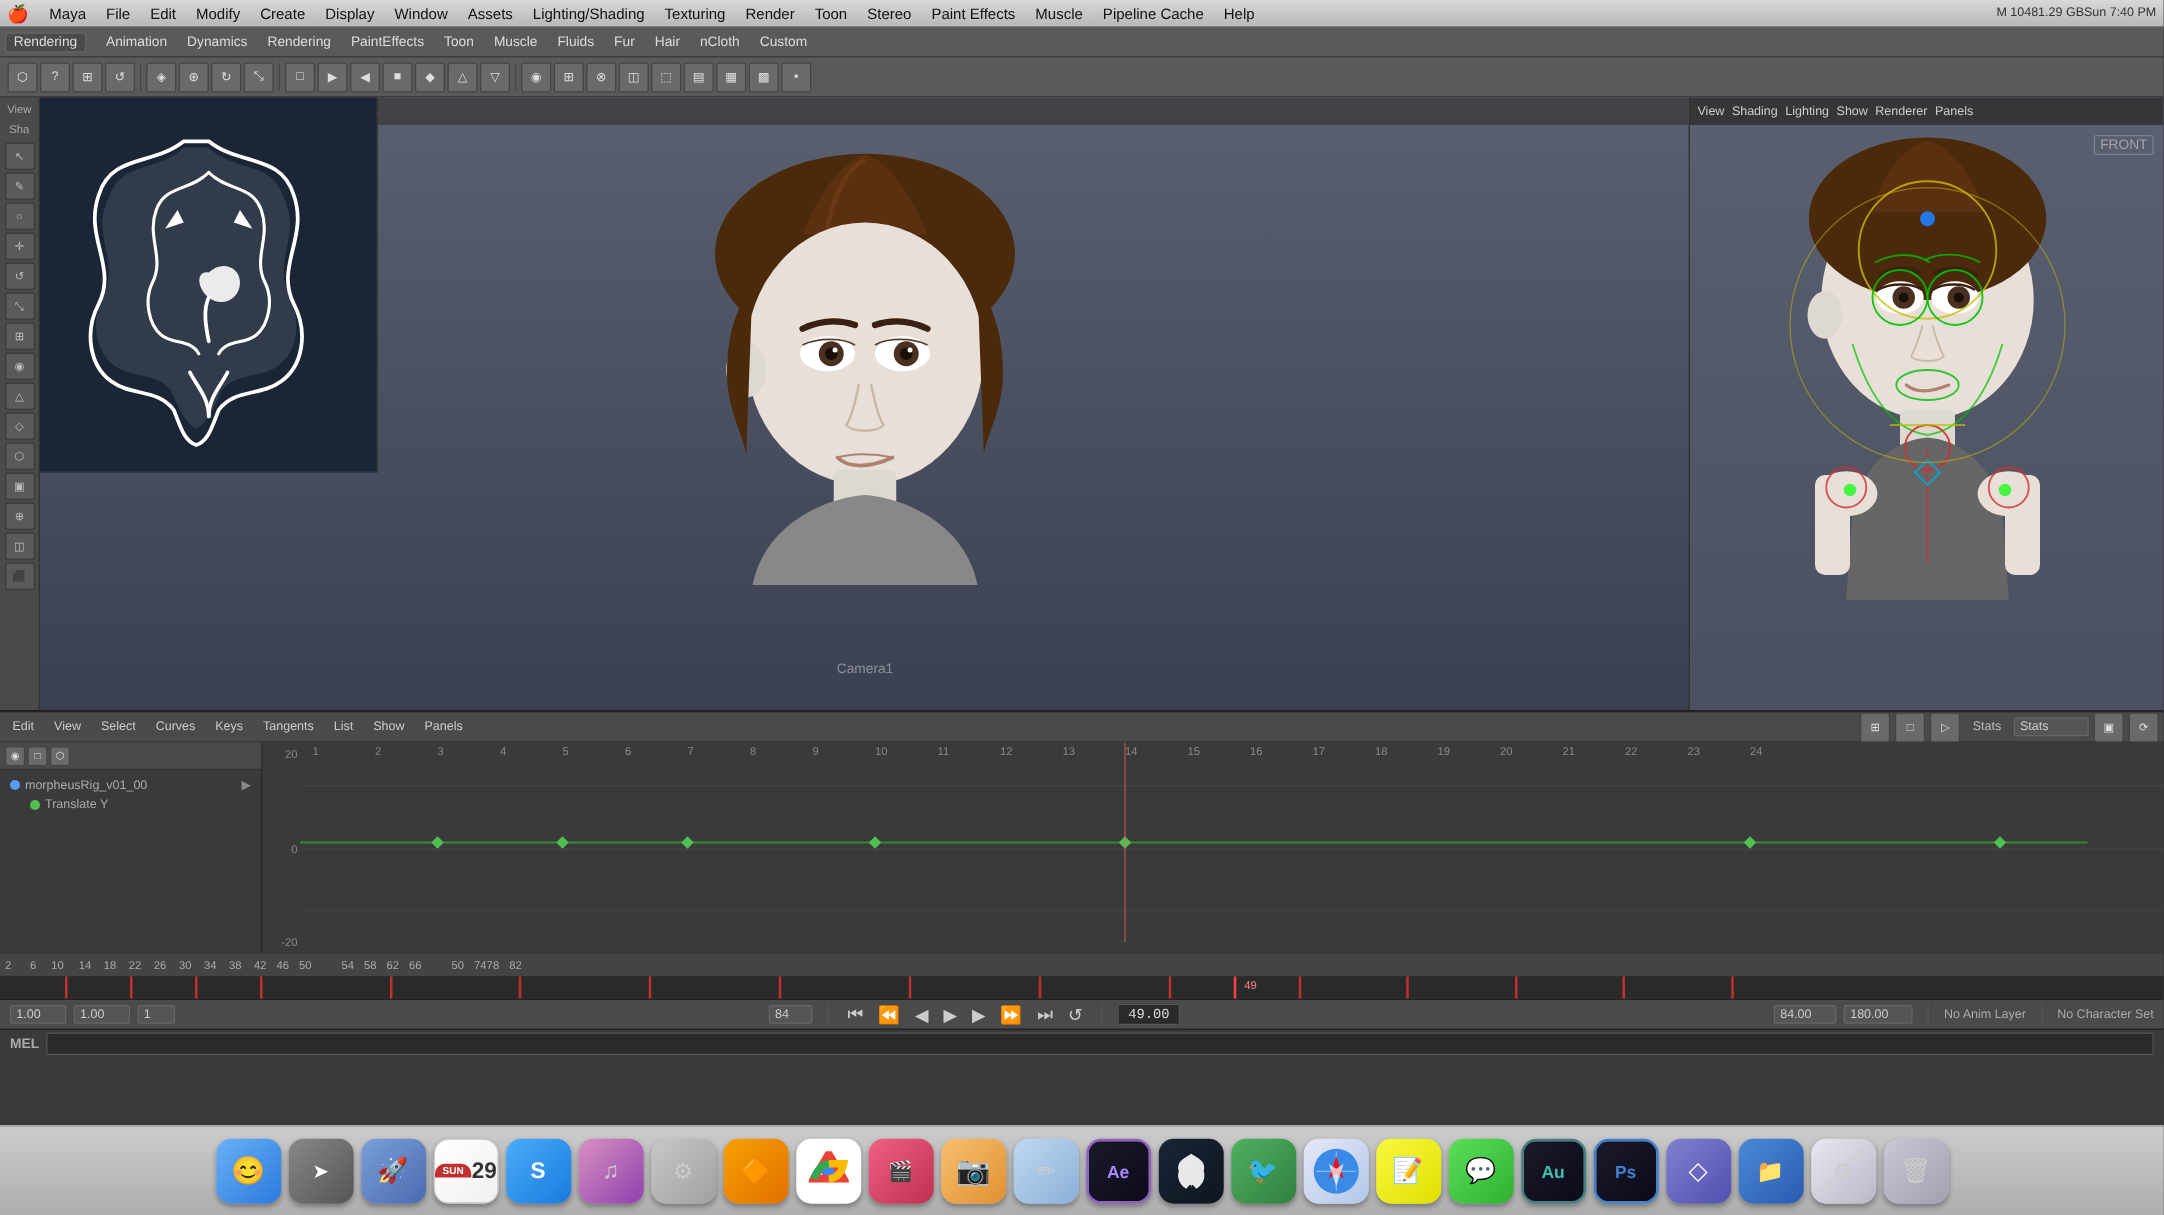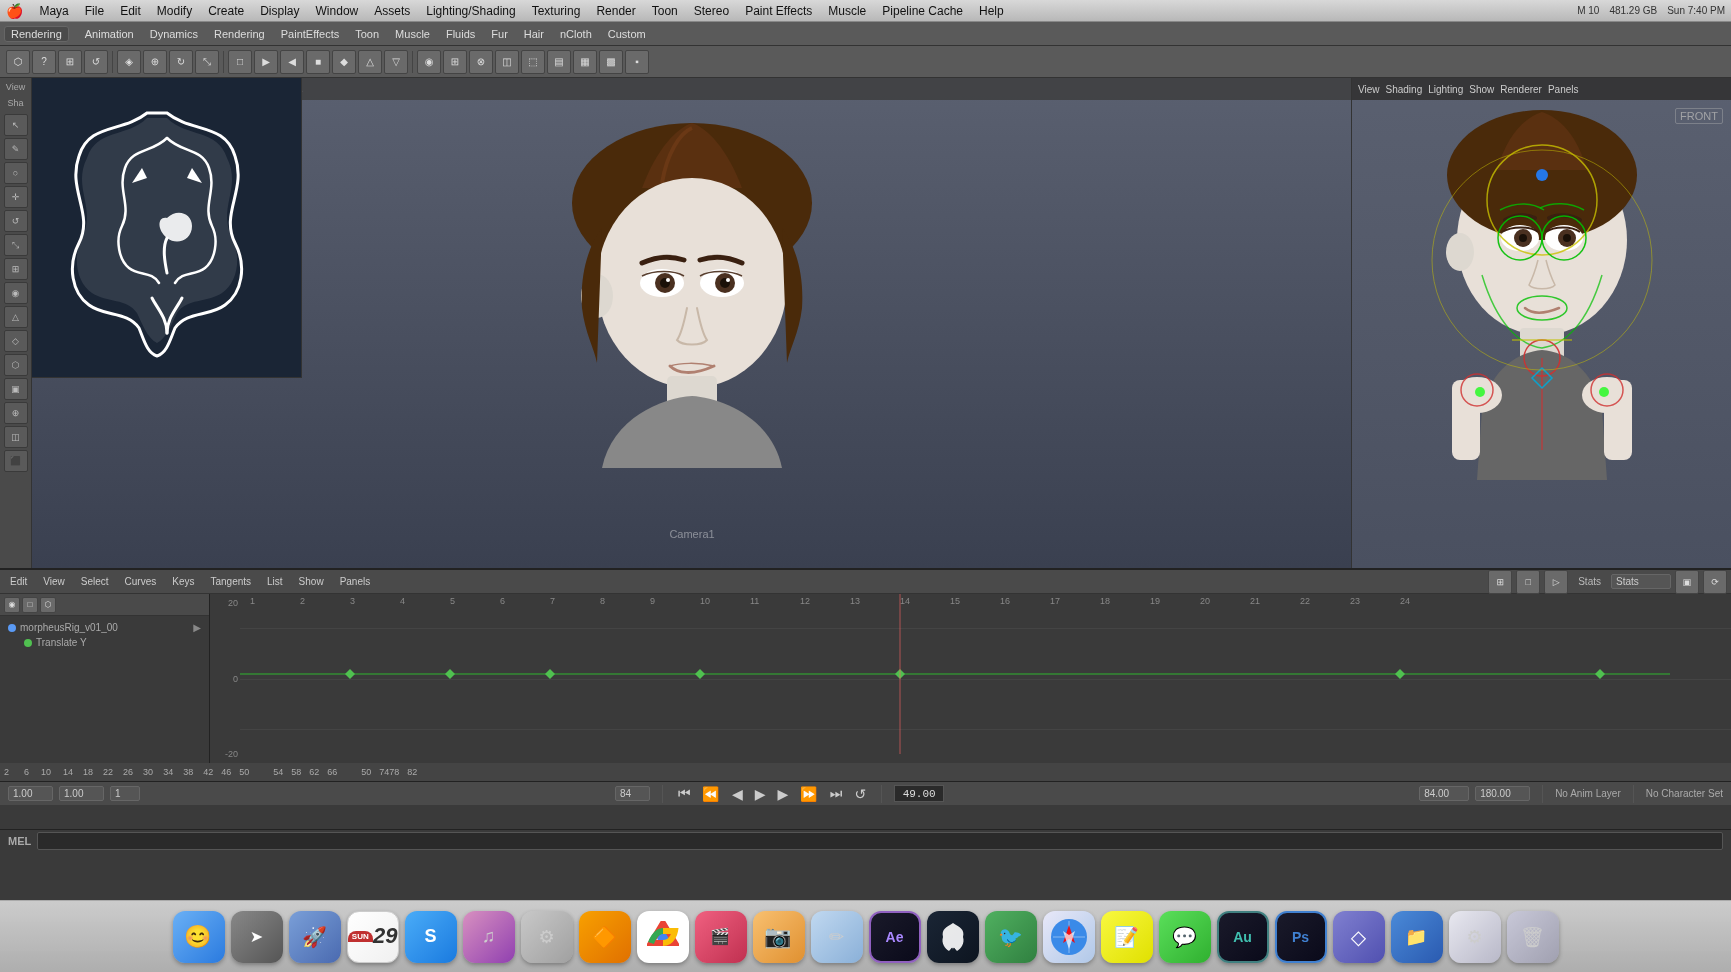--- a/index.html
+++ b/index.html
@@ -3,21 +3,21 @@
   <meta charset="utf-8">
   <style>
     * { margin: 0; padding: 0; box-sizing: border-box; }
     body { width: 1731px; height: 972px; background: #3a3a3a; font-family: 'Helvetica Neue', Arial, sans-serif; font-size: 11px; color: #ccc; overflow: hidden; user-select: none; }
 
     
     #top-bar { width: 100%; height: 22px; background: linear-gradient(to bottom, #d8d8d8, #b8b8b8); display: flex; align-items: center; padding: 0 6px; gap: 4px; border-bottom: 1px solid #888; }
     #top-bar .apple { font-size: 14px; color: #333; margin-right: 6px; cursor: pointer; }
     #top-bar .menu-item { font-size: 12px; color: #111; padding: 1px 6px; cursor: pointer; font-weight: 500; }
     #top-bar .spacer { flex: 1; }
-    #top-bar .right-info { font-size: 10px; color: #333; display: flex; gap: 10px; align-items: center; }
+    #top-bar .right-info { font-size: 10px; color: #333; display: flex; gap: 0; align-items: center; }
 
     
     #maya-menu-bar { width: 100%; height: 24px; background: #5a5a5a; display: flex; align-items: center; padding: 0 4px; border-bottom: 1px solid #333; }
     #maya-menu-bar .menu-set { background: #4a4a4a; border: 1px solid #666; border-radius: 3px; padding: 1px 6px; font-size: 11px; color: #ddd; margin-right: 8px; cursor: pointer; }
     #maya-menu-bar .menu-item { color: #ddd; padding: 2px 8px; cursor: pointer; font-size: 11px; }
 
     
     #toolbar-row { width: 100%; height: 32px; background: #5a5a5a; display: flex; align-items: center; padding: 2px 6px; gap: 2px; border-bottom: 1px solid #333; }
     .tool-btn { width: 24px; height: 24px; background: #6a6a6a; border: 1px solid #444; border-radius: 2px; cursor: pointer; display: flex; align-items: center; justify-content: center; font-size: 10px; color: #ddd; }
     .tool-separator { width: 1px; height: 22px; background: #444; margin: 0 2px; }
@@ -57,21 +57,21 @@
     #graph-right { flex: 1; position: relative; background: #3a3a3a; overflow: hidden; }
 
     
     #timeline-area { width: 100%; background: #3a3a3a; }
     #timeline-ruler { height: 18px; background: #444; position: relative; overflow: hidden; display: flex; align-items: center; padding: 0 4px; font-size: 9px; color: #aaa; }
     #timeline-track { height: 18px; background: #333; position: relative; }
     #timeline-bottom { height: 24px; background: #4a4a4a; display: flex; align-items: center; padding: 0 8px; gap: 6px; border-top: 1px solid #222; }
     #timeline-bottom input { background: #555; border: 1px solid #666; color: #ccc; font-size: 10px; padding: 1px 4px; width: 50px; border-radius: 2px; }
 
     
-    #mel-bar { height: 22px; background: #3a3a3a; border-top: 1px solid #222; display: flex; align-items: center; padding: 0 8px; gap: 6px; margin-top: 24px; }
+    #mel-bar { height: 22px; background: #3a3a3a; border-top: 1px solid #222; display: flex; align-items: center; padding: 0 8px; gap: 6px; }
     #mel-input { flex: 1; background: #2a2a2a; border: 1px solid #555; color: #ccc; font-size: 11px; padding: 2px 6px; border-radius: 2px; }
 
     
     #dock { width: 100%; height: 72px; background: linear-gradient(to bottom, #e0e0e0, #c8c8c8); display: flex; align-items: center; justify-content: center; gap: 8px; padding: 4px 20px; border-top: 1px solid #aaa; position: absolute; bottom: 0; left: 0; }
     .dock-item { width: 52px; height: 52px; border-radius: 12px; display: flex; align-items: center; justify-content: center; cursor: pointer; font-size: 8px; text-align: center; overflow: hidden; flex-shrink: 0; box-shadow: 0 2px 4px rgba(0,0,0,0.3); }
 
     
     .dock-finder { background: linear-gradient(135deg, #6ab0f5, #2a7adf); }
     .dock-arrow { background: linear-gradient(135deg, #888, #555); }
     .dock-launchpad { background: linear-gradient(135deg, #7a9fd8, #4a6ab0); }
@@ -490,20 +490,43 @@
     <span style="margin-right:8px;">54</span>
     <span style="margin-right:8px;">58</span>
     <span style="margin-right:8px;">62</span>
     <span style="margin-right:24px;">66</span>
     <span style="margin-right:8px;">50</span>
     <span style="margin-right:0;">74</span>
     <span style="margin-right:8px;">78</span>
     <span style="margin-right:8px;">82</span>
   </div>
 
+  <div id="timeline-track" style="height:18px; background:#2a2a2a; position:relative; overflow:hidden;">
+
+    <div style="position:absolute; top:0; left:3%; bottom:0; width:2px; background:#c03030;"></div>
+    <div style="position:absolute; top:0; left:6%; bottom:0; width:2px; background:#c03030;"></div>
+    <div style="position:absolute; top:0; left:9%; bottom:0; width:2px; background:#c03030;"></div>
+    <div style="position:absolute; top:0; left:12%; bottom:0; width:2px; background:#c03030;"></div>
+    <div style="position:absolute; top:0; left:18%; bottom:0; width:2px; background:#c03030;"></div>
+    <div style="position:absolute; top:0; left:24%; bottom:0; width:2px; background:#c03030;"></div>
+    <div style="position:absolute; top:0; left:30%; bottom:0; width:2px; background:#c03030;"></div>
+    <div style="position:absolute; top:0; left:36%; bottom:0; width:2px; background:#c03030;"></div>
+    <div style="position:absolute; top:0; left:42%; bottom:0; width:2px; background:#c03030;"></div>
+    <div style="position:absolute; top:0; left:48%; bottom:0; width:2px; background:#c03030;"></div>
+    <div style="position:absolute; top:0; left:54%; bottom:0; width:2px; background:#c03030;"></div>
+    <div style="position:absolute; top:0; left:60%; bottom:0; width:2px; background:#c03030;"></div>
+    <div style="position:absolute; top:0; left:65%; bottom:0; width:2px; background:#c03030;"></div>
+    <div style="position:absolute; top:0; left:70%; bottom:0; width:2px; background:#c03030;"></div>
+    <div style="position:absolute; top:0; left:75%; bottom:0; width:2px; background:#c03030;"></div>
+    <div style="position:absolute; top:0; left:80%; bottom:0; width:2px; background:#c03030;"></div>
+
+    <div style="position:absolute; top:0; left:57%; bottom:0; width:2px; background:#ff4040; z-index:5;"></div>
+
+    <div style="position:absolute; top:2px; left:57.5%; font-size:9px; color:#ff8080;">49</div>
+  </div>
 
   <div id="timeline-bottom">
     <input type="text" value="1.00" style="width: 45px; background: rgb(85, 85, 85); border: 1px solid rgb(102, 102, 102); color: rgb(204, 204, 204); font-size: 10px; padding: 1px 4px; border-radius: 2px;">
     <input type="text" value="1.00" style="width: 45px; background: rgb(85, 85, 85); border: 1px solid rgb(102, 102, 102); color: rgb(204, 204, 204); font-size: 10px; padding: 1px 4px; border-radius: 2px;">
     <input type="text" value="1" style="width: 30px; background: rgb(85, 85, 85); border: 1px solid rgb(102, 102, 102); color: rgb(204, 204, 204); font-size: 10px; padding: 1px 4px; border-radius: 2px;">
     <div style="flex:1;"></div>
     <input type="text" value="84" style="width: 35px; background: rgb(85, 85, 85); border: 1px solid rgb(102, 102, 102); color: rgb(204, 204, 204); font-size: 10px; padding: 1px 4px; border-radius: 2px;">
     <div style="width:1px; height:18px; background:#555; margin:0 6px;"></div>
 
     <span class="transport-btn">⏮</span>
@@ -534,21 +557,21 @@
   <span style="font-size:11px; color:#aaa; font-weight:bold;">MEL</span>
   <input type="text" id="mel-input" style="flex: 1 1 0%; background: rgb(42, 42, 42); border: 1px solid rgb(85, 85, 85); color: rgb(204, 204, 204); font-size: 11px; padding: 2px 6px; border-radius: 2px;">
 </div>
 
 <div id="dock" style="position:fixed; bottom:0; left:0; width:100%; height:72px; background:linear-gradient(to bottom, rgba(220,220,220,0.9), rgba(180,180,180,0.95)); display:flex; align-items:center; justify-content:center; gap:6px; padding:4px 10px; border-top:1px solid #aaa; backdrop-filter:blur(8px);">
   <div class="dock-item dock-finder" style="font-size:22px;">😊</div>
   <div class="dock-item dock-arrow" style="font-size:16px; color:white;">➤</div>
   <div class="dock-item dock-launchpad" style="font-size:20px;">🚀</div>
   <div class="dock-item dock-ical" style="font-size:10px; text-align:center; line-height:1.2; color:#333; font-weight:bold;">
       <div style="background:#c03030; color:white; font-size:8px; width:100%; text-align:center; border-radius:8px 8px 0 0; padding:1px;">SUN</div>
-      <div style="font-size:22px; color:#333;font-style:italic;">29</div>
+      <div style="font-size:18px; color:#333;">29</div>
     </div>
   <div class="dock-item dock-skype" style="font-size:18px; color:white; font-weight:bold;">S</div>
   <div class="dock-item dock-itunes" style="font-size:18px;">♫</div>
   <div class="dock-item dock-prefs" style="font-size:18px;">⚙</div>
   <div class="dock-item dock-vlc" style="font-size:20px;">🔶</div>
   <div class="dock-item" style="background:white; font-size:22px;">
     <svg width="32" height="32" viewBox="0 0 32 32">
         <circle cx="16" cy="16" r="14" fill="white"></circle>
         <circle cx="16" cy="16" r="6" fill="#4285f4"></circle>
         <path d="M16 2 L28 22 L4 22 Z" fill="none" stroke="#ea4335" stroke-width="6"></path>

